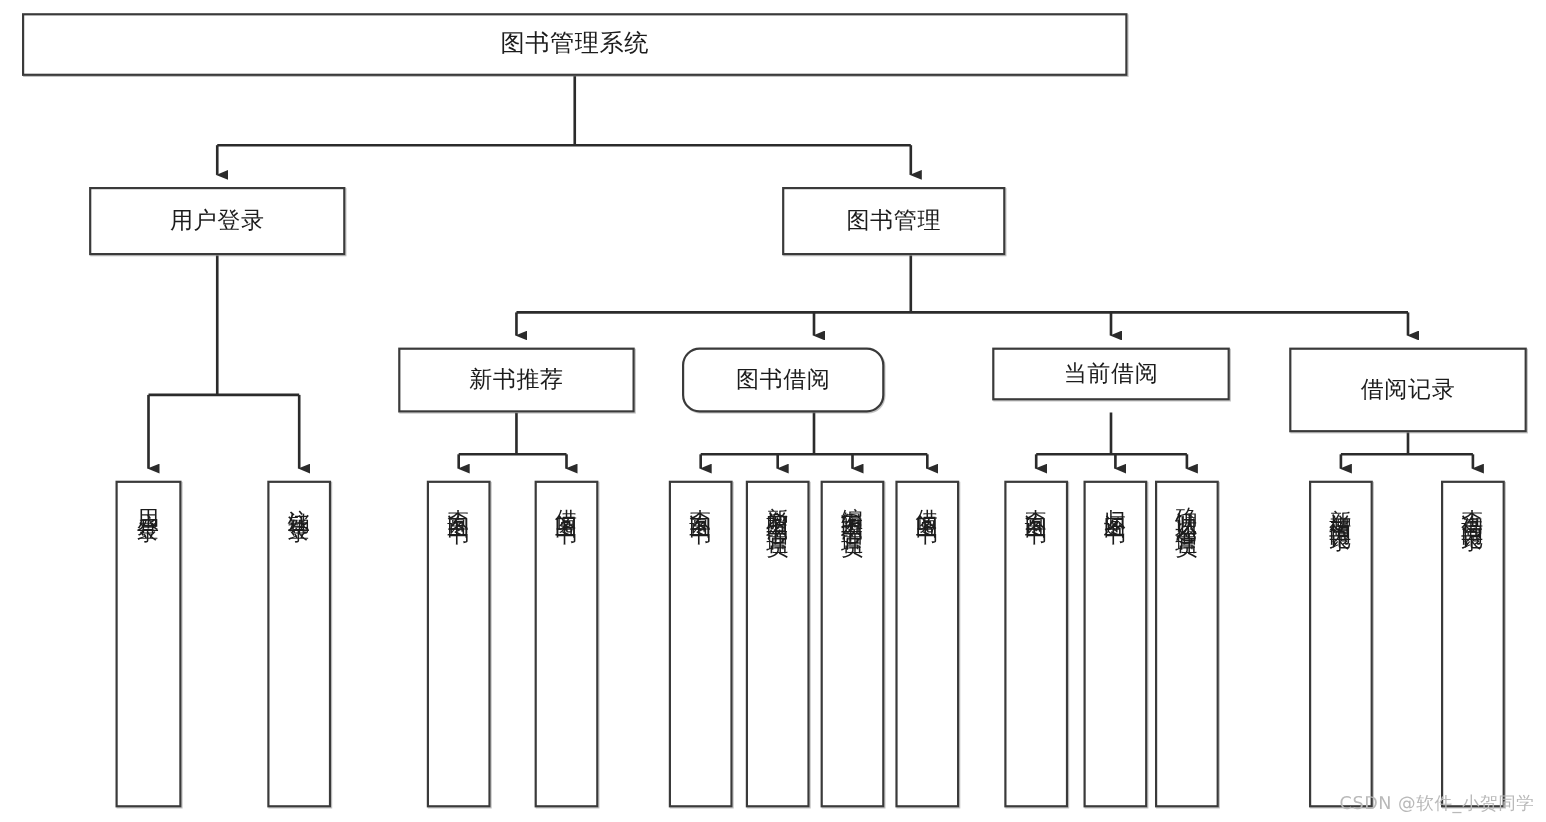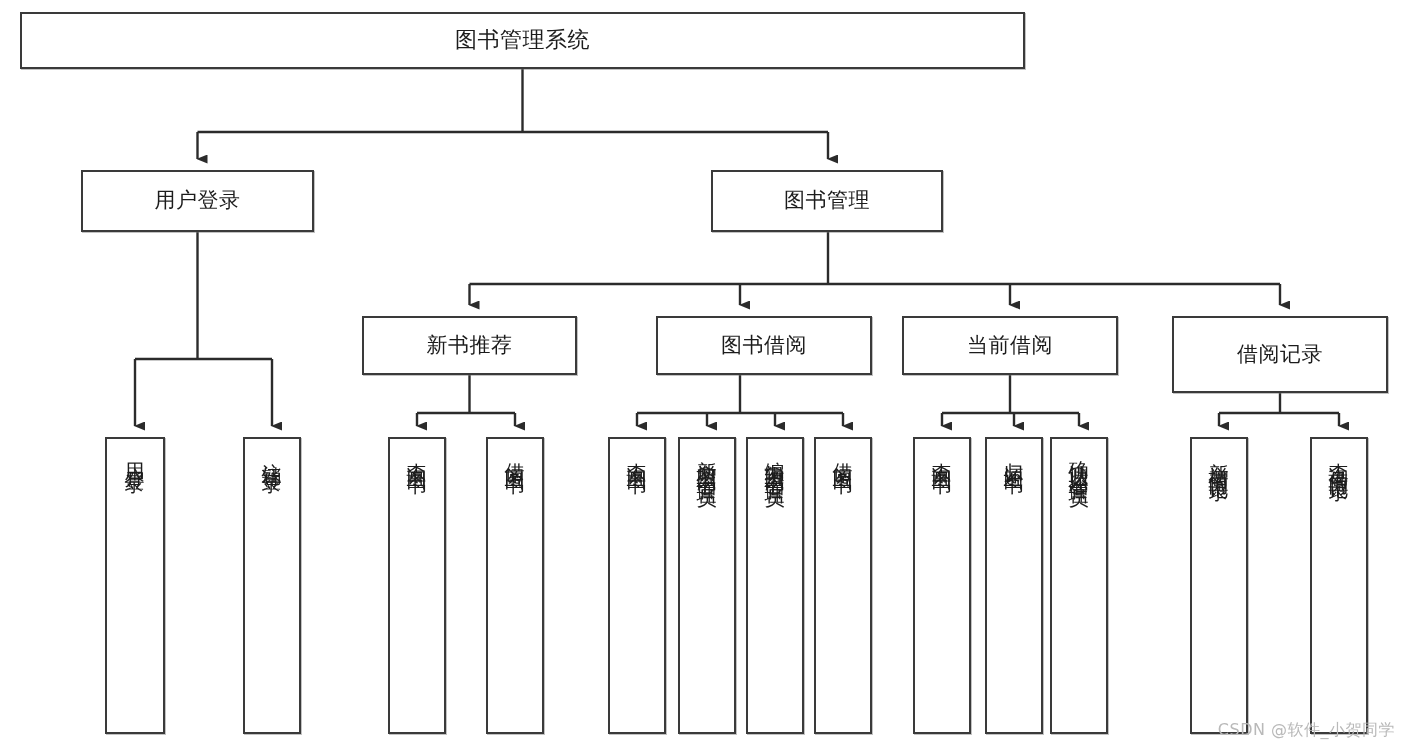--- a/index.html
+++ b/index.html
@@ -125,30 +125,30 @@
       </g>
   </svg>
 
   <div id="node-layer">
       <div class="node horiz root" style="left: 20px; top: 12px; width: 1005px; height: 57px;">
         <span class="label">图书管理系统</span>
       </div>
       <div class="node horiz" style="left: 81px; top: 170px; width: 233px; height: 62px;">
         <span class="label">用户登录</span>
       </div>
-      <div class="node horiz" style="left: 711px; top: 170px; width: 232px; height: 62px;">
+      <div class="node horiz" style="left: 711px; top: 170px; width: 203px; height: 62px;">
         <span class="label">图书管理</span>
       </div>
       <div class="node horiz" style="left: 362px; top: 316px; width: 215px; height: 59px;">
         <span class="label">新书推荐</span>
       </div>
-      <div class="node horiz" style="left: 656px; top: 316px; width: 216px; height: 59px;">
+      <div class="node horiz" style="left: 620px; top: 316px; width: 184px; height: 59px; border-radius: 16px;">
         <span class="label">图书借阅</span>
       </div>
-      <div class="node horiz" style="left: 902px; top: 316px; width: 216px; height: 59px;">
+      <div class="node horiz" style="left: 902px; top: 316px; width: 216px; height: 48px;">
         <span class="label">当前借阅</span>
       </div>
       <div class="node horiz" style="left: 1172px; top: 316px; width: 216px; height: 77px;">
         <span class="label">借阅记录</span>
       </div>
       <div class="node vert" style="left: 105px; top: 437px; width: 60px; height: 297px;">
         <span class="label">用户登录</span>
       </div>
       <div class="node vert" style="left: 243px; top: 437px; width: 58px; height: 297px;">
         <span class="label">注销登录</span>

